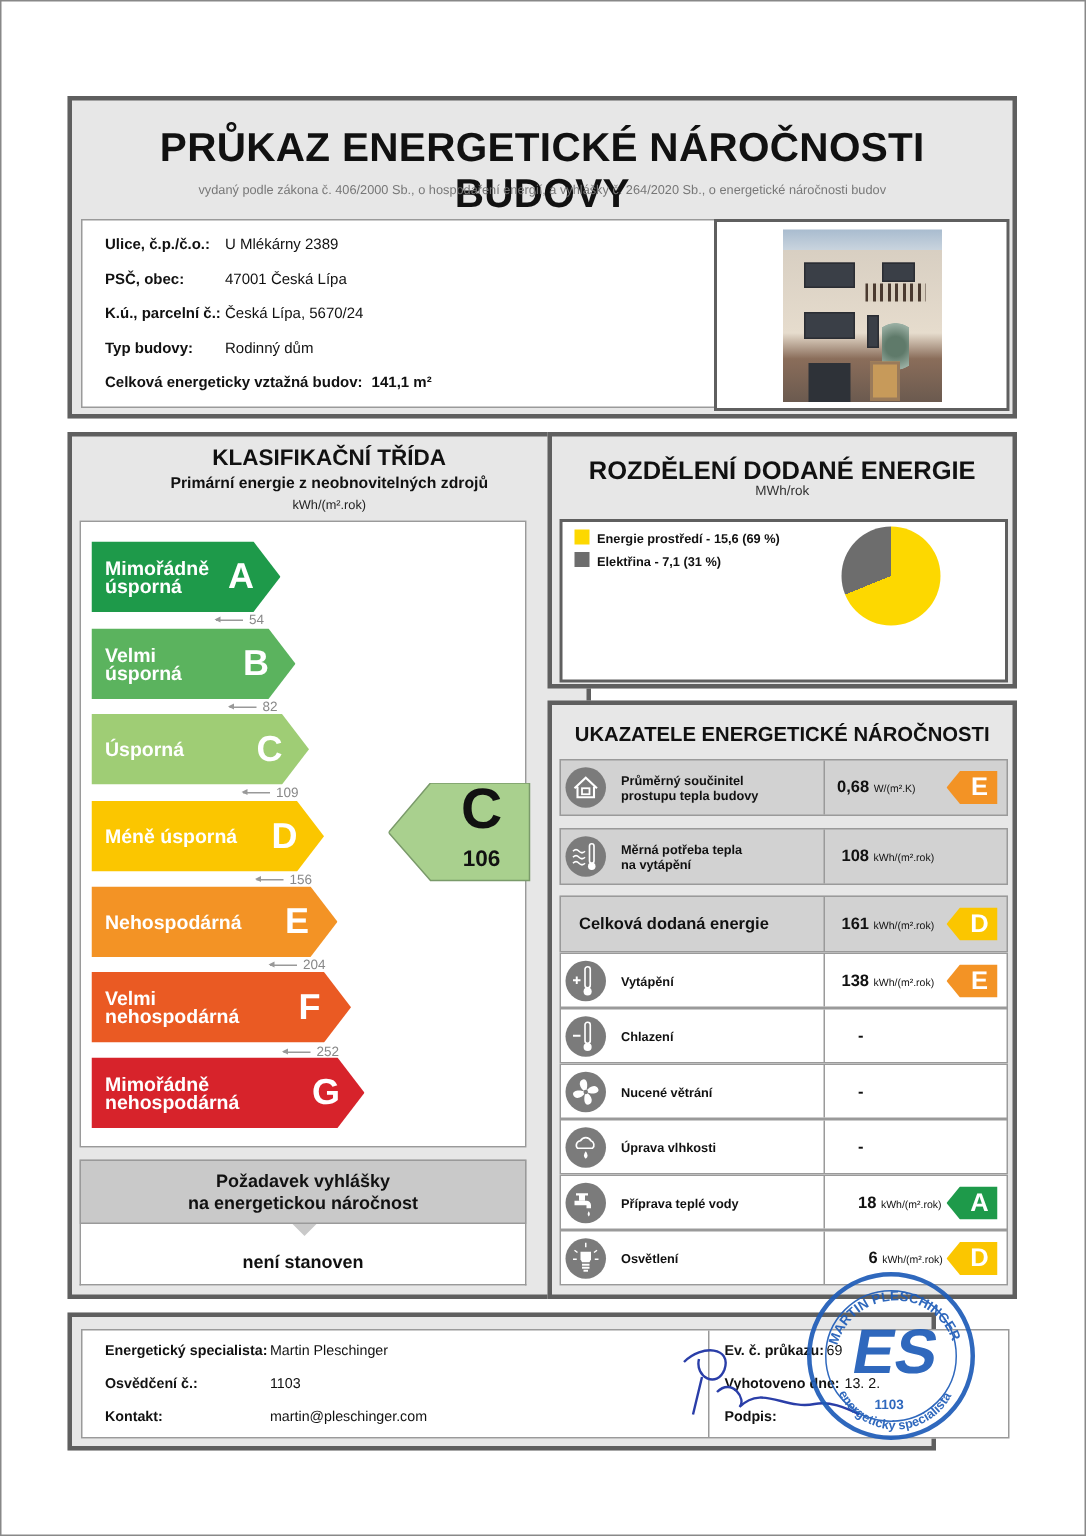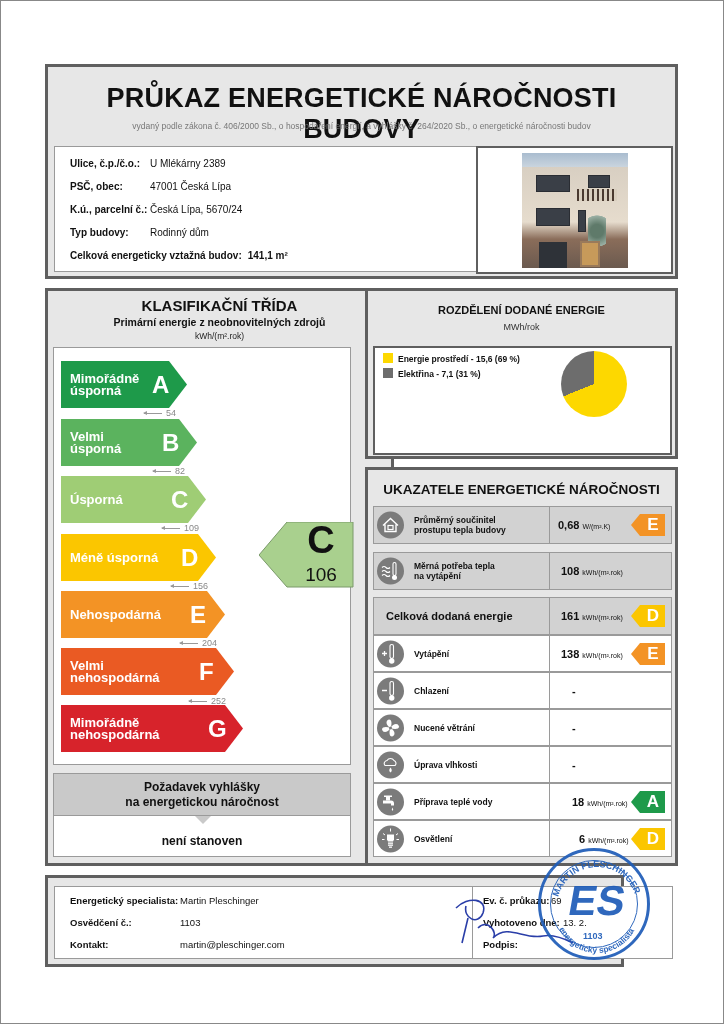--- a/index.html
+++ b/index.html
@@ -33,30 +33,30 @@
   #cls-box { left: 5px; top: 56px; width: 298px; height: 418px; }
   .band { position: absolute; left: 7px; height: 47px; color: #fff; }
   .band .lbl { position: absolute; left: 9px; top: 50%; transform: translateY(-50%); font-size: 13px; font-weight: bold; line-height: 12px; white-space: pre-line; }
   .band .ltr { position: absolute; top: 50%; transform: translateY(-50%); font-size: 24px; font-weight: bold; }
   .thresh { position: absolute; font-size: 9px; color: #888; white-space: nowrap; }
   .thresh .arr { display: inline-block; width: 18px; border-top: 1px solid #999; vertical-align: middle; margin-right: 4px; position: relative; }
   .thresh .arr::before { content: ""; position: absolute; left: -1px; top: -3px; border-right: 4px solid #999; border-top: 2.5px solid transparent; border-bottom: 2.5px solid transparent; }
   .cur-ind { position: absolute; left: 205px; top: 174px; width: 95px; height: 66px; }
   .cur-ind svg { position: absolute; left: 0; top: 0; }
   .cur-ind .c-ltr { position: absolute; left: 42px; top: -3px; width: 40px; text-align: center; font-size: 38px; font-weight: bold; color: #111; }
-  .cur-ind .c-val { position: absolute; left: 42px; top: 42px; width: 40px; text-align: center; font-size: 19px; font-weight: normal; color: #111; }
+  .cur-ind .c-val { position: absolute; left: 42px; top: 42px; width: 40px; text-align: center; font-size: 15px; font-weight: bold; color: #111; }
   #req-head { position: absolute; left: 5px; top: 482px; width: 298px; height: 43px; background: #c9c9c9; border: 1px solid #9a9a9a; }
   #req-head .t { position: absolute; left: 0; right: 0; top: 6px; text-align: center; font-size: 12px; font-weight: bold; line-height: 15px; white-space: pre-line; }
   #req-val { position: absolute; left: 5px; top: 525px; width: 298px; height: 41px; background: #fff; border: 1px solid #9a9a9a; border-top: none; }
   #req-val .notch { position: absolute; left: 140px; top: -1px; border-left: 9px solid transparent; border-right: 9px solid transparent; border-top: 9px solid #c9c9c9; }
   #req-val .t { position: absolute; left: 0; right: 0; top: 18px; text-align: center; font-size: 12px; font-weight: bold; }
 
   
   #dist-panel { left: 365px; top: 288px; width: 313px; height: 171px; }
-  .dist-title { position: absolute; left: 0; right: 0; top: 13px; text-align: center; font-size: 11px; font-weight: bold; }
+  .dist-title { position: absolute; left: 0; right: 0; top: 13px; text-align: center; font-size: 17px; font-weight: bold; }
   .dist-unit { position: absolute; left: 0; right: 0; top: 31px; text-align: center; font-size: 9px; color: #333; }
   #dist-box { left: 5px; top: 55px; width: 299px; height: 109px; border: 2px solid #5f5f5f; }
   .legend-item { position: absolute; left: 8px; font-size: 8.5px; font-weight: bold; white-space: nowrap; }
   .legend-item .sw { display: inline-block; width: 10px; height: 10px; vertical-align: -1px; margin-right: 5px; }
   .pie { position: absolute; left: 186px; top: 3px; width: 66px; height: 66px; border-radius: 50%; }
 
   
   #ind-panel { left: 365px; top: 467px; width: 313px; height: 399px; }
   .ind-title { position: absolute; left: 0; right: 0; top: 12px; text-align: center; font-size: 13.5px; font-weight: bold; }
   .ind-row { position: absolute; left: 5px; width: 299px; border: 1px solid #9a9a9a; }

